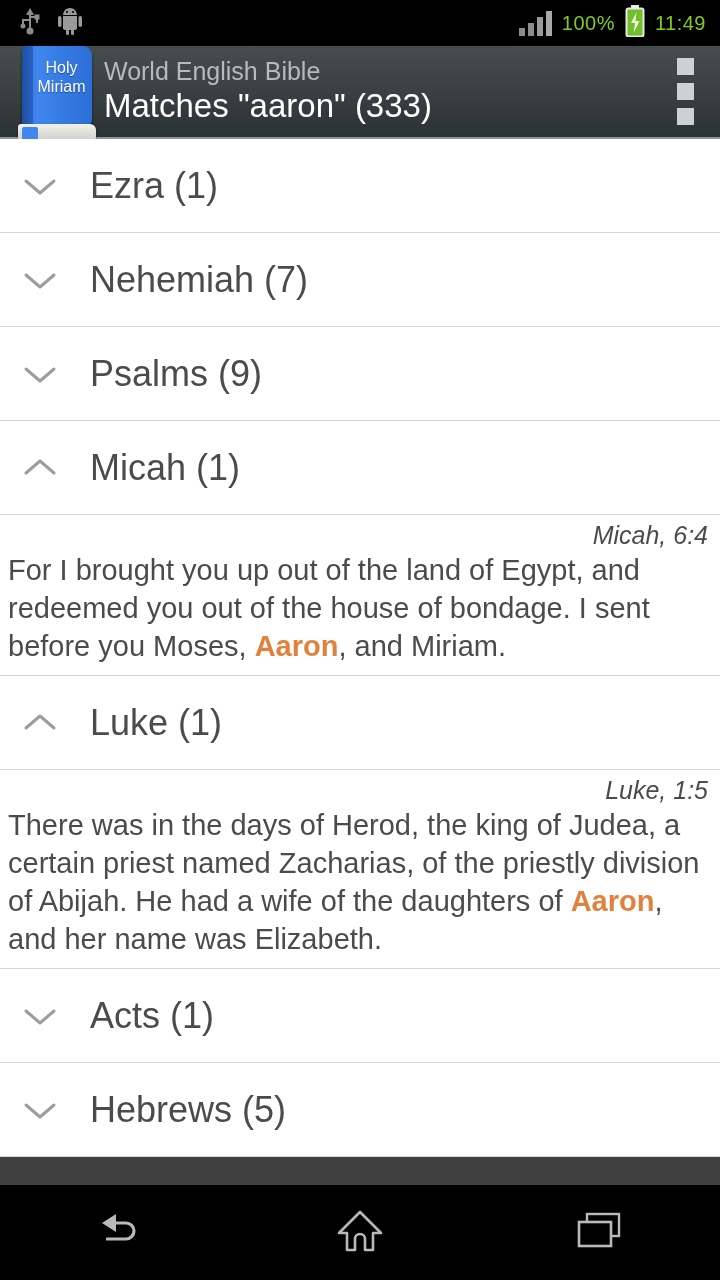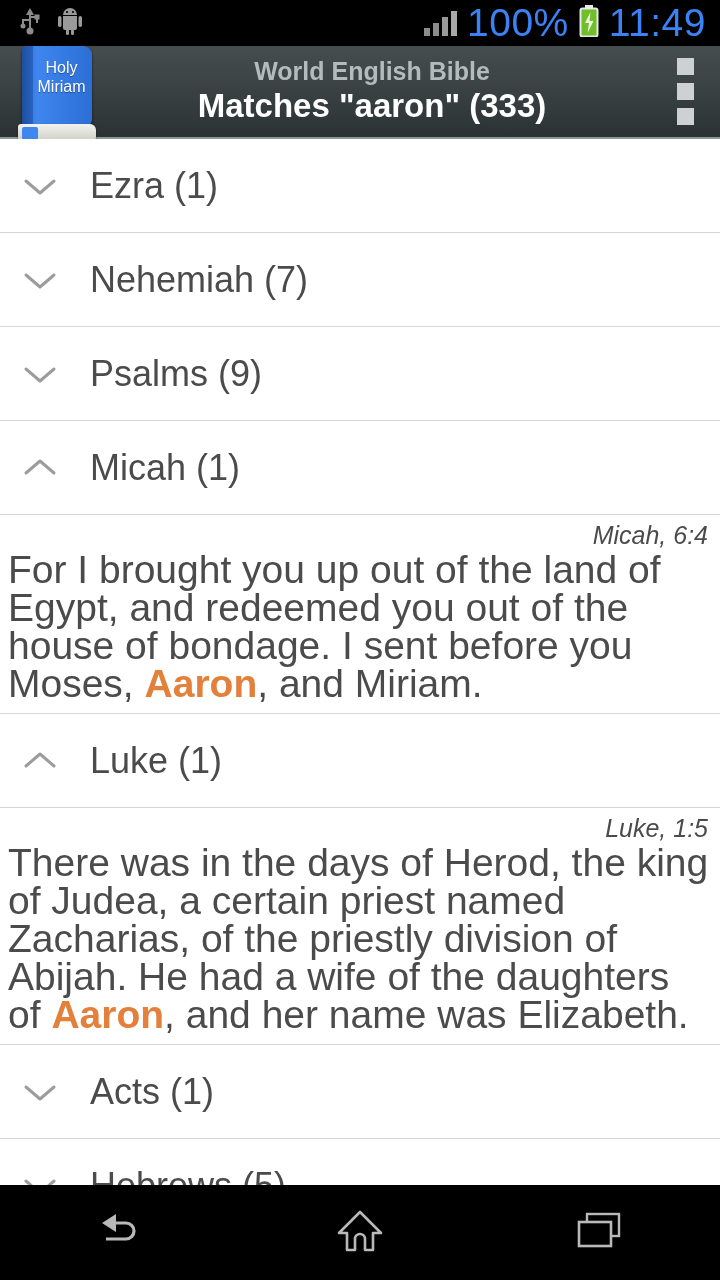--- a/index.html
+++ b/index.html
@@ -15,21 +15,21 @@
   .statusbar {
     position:absolute; top:0; left:0; width:720px; height:46px;
     background:#000; display:flex; align-items:center;
   }
   .sb-left { display:flex; align-items:center; gap:14px; padding-left:18px; }
   .sb-right {
     margin-left:auto; display:flex; align-items:center;
     gap:10px; padding-right:14px;
   }
   .sb-text {
-    color:#3b82f6; font-size:39px; letter-spacing:0.5px;
+    color:#84cc16; font-size:20px; letter-spacing:0.5px;
     font-family:"Liberation Sans", sans-serif;
   }
   .signal { display:flex; align-items:flex-end; gap:3px; height:26px; }
   .signal i { display:block; width:6px; background:#8c8c8c; }
   .signal i:nth-child(1){ height:8px; }
   .signal i:nth-child(2){ height:13px; }
   .signal i:nth-child(3){ height:19px; background:#9a9a9a; }
   .signal i:nth-child(4){ height:25px; background:#a8a8a8; }
 
   
@@ -64,23 +64,22 @@
     position:absolute; left:6px; bottom:-2px; width:78px; height:20px;
     background:linear-gradient(to bottom,#f2f2ee,#c9c9c2);
     border-radius:3px 6px 7px 5px;
     box-shadow:0 1px 2px rgba(0,0,0,.5);
   }
   .book-pages:after {
     content:""; position:absolute; left:4px; top:3px;
     width:16px; height:13px; background:#3f86ee; border-radius:2px;
   }
   .titles {
-    flex:1 1 auto; text-align:center; padding-right:10px;
+    flex:1 1 auto; padding-right:10px;
     margin-top:-2px;
-    font-weight:bold;
   }
   .subtitle {
     color:#b4bbbd; font-size:25px; line-height:30px;
     font-family:"Liberation Sans", sans-serif;
   }
   .maintitle {
     color:#ffffff; font-size:33px; line-height:40px;
     font-family:"Liberation Sans", sans-serif;
   }
   .overflow {
@@ -110,21 +109,21 @@
   .verse {
     border-bottom:1px solid #d6d6d6; background:#fff;
     padding:4px 8px 10px 8px;
   }
   .verse-ref {
     text-align:right; font-style:italic; font-size:25px;
     color:#4b4b4b; line-height:32px; padding-right:4px;
     font-family:"Liberation Sans", sans-serif;
   }
   .verse-text {
-    font-size:39px; line-height:38px; color:#4b4b4b;
+    font-size:29px; line-height:38px; color:#4b4b4b;
     font-family:"Liberation Sans", sans-serif;
   }
   .hl { color:#e3813c; font-weight:bold; }
 
   
   .navbar {
     position:absolute; bottom:0; left:0; width:720px; height:95px;
     background:#000; display:flex; align-items:center;
   }
   .nav-btn {

